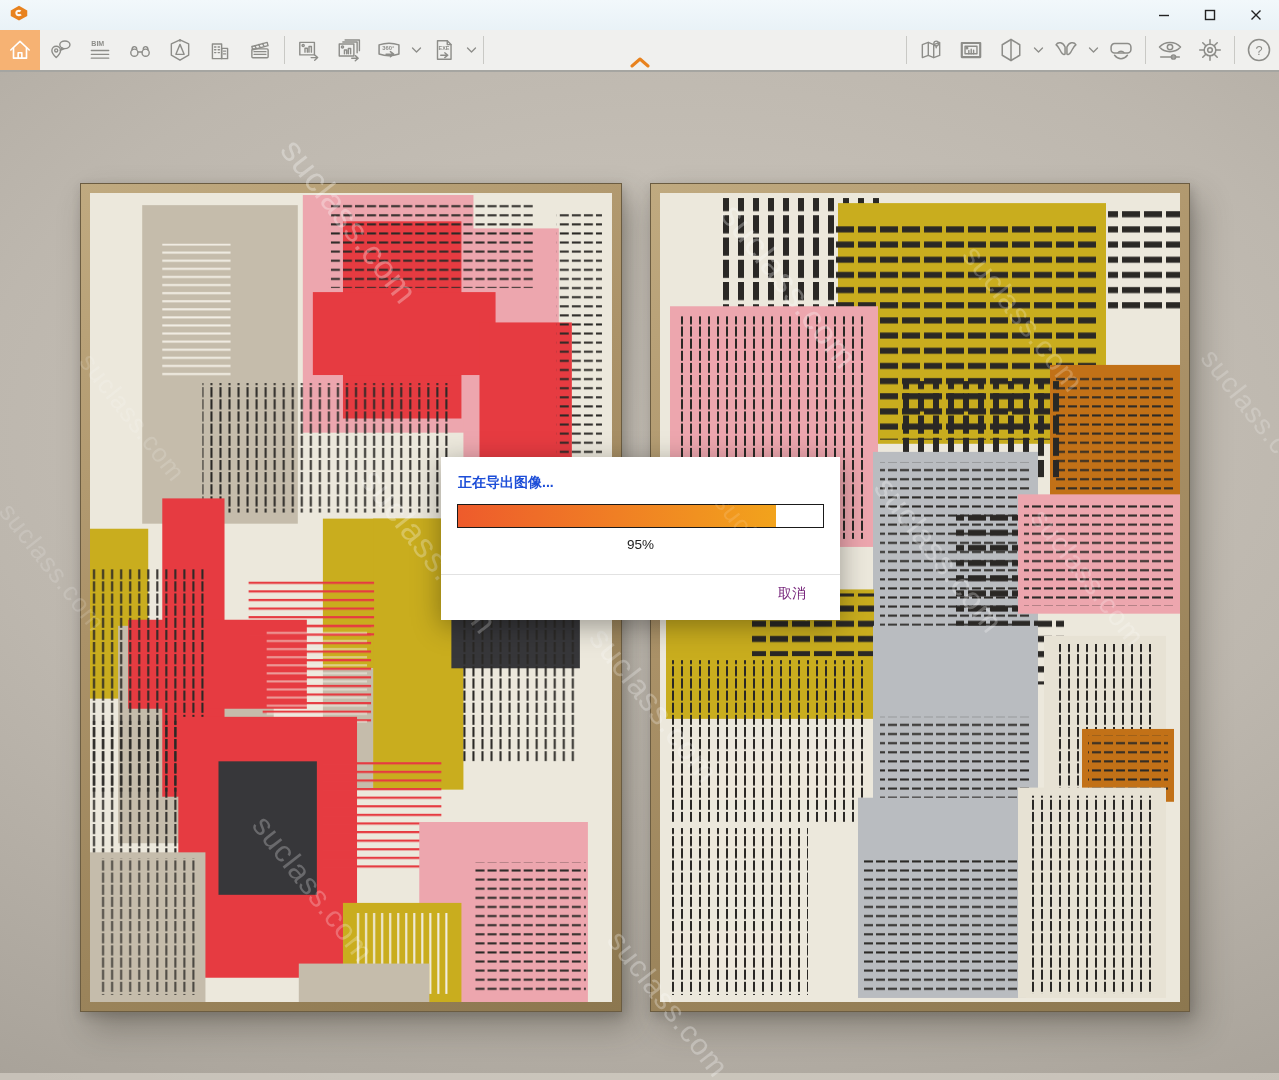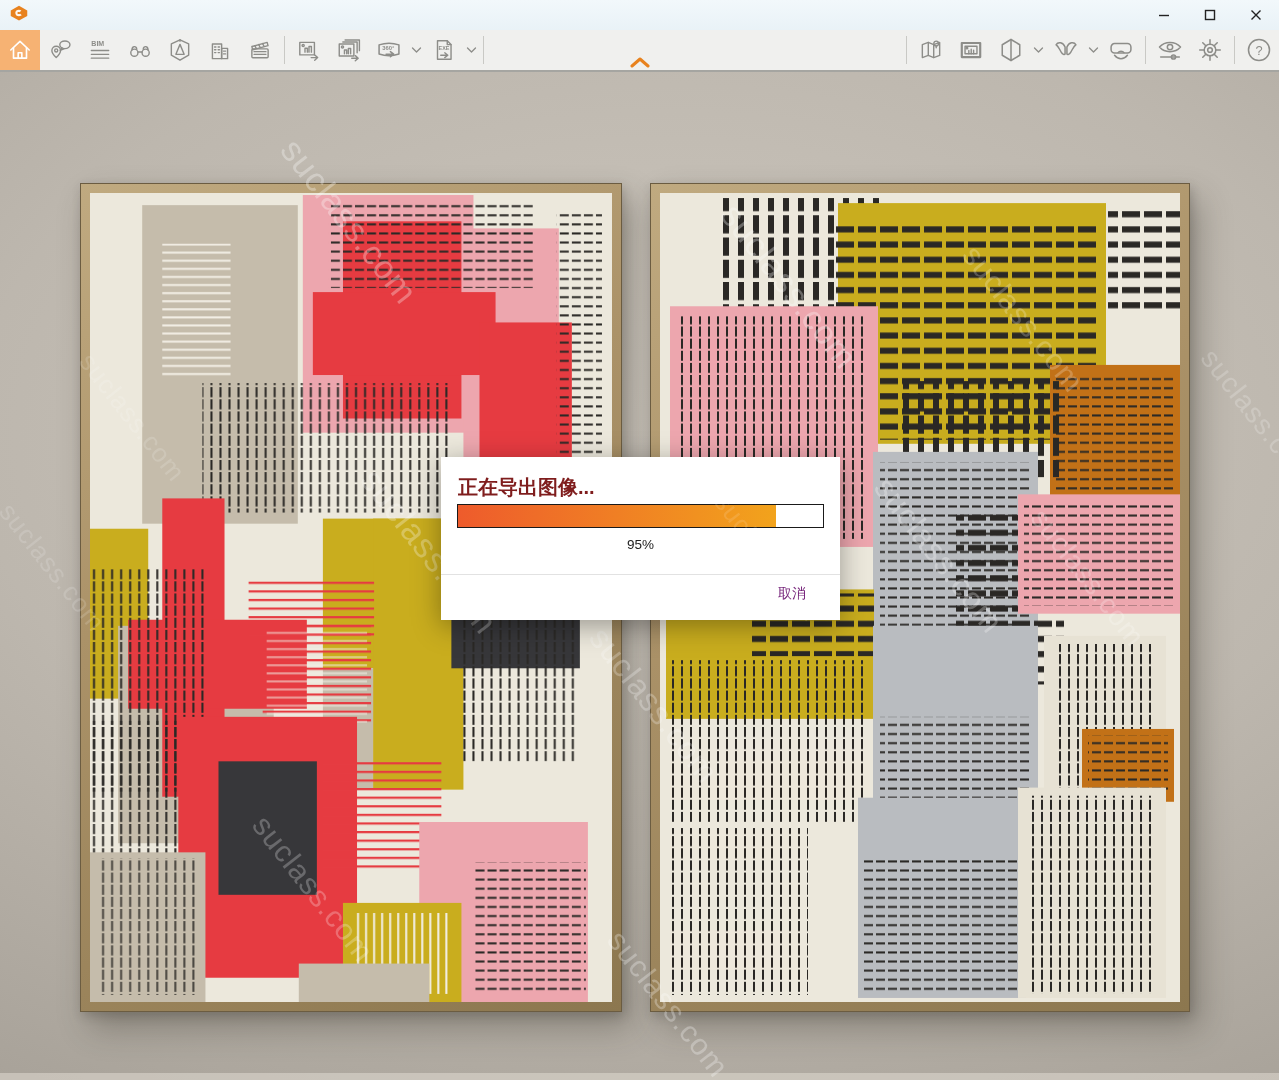--- a/index.html
+++ b/index.html
@@ -25,21 +25,21 @@
   .viewport{position:absolute;left:0;top:72px;width:1279px;height:1008px;background:radial-gradient(120% 95% at 52% 36%, #cdc7be 0%, #bdb7ae 45%, #a7a198 82%, #97918a 100%);overflow:hidden;}
   .baseboard{position:absolute;left:0;bottom:0;width:100%;height:7px;background:rgba(224,219,209,.55);}
   .frame{position:absolute;padding:9px;background:linear-gradient(150deg,#c0aa80 0%,#ab9268 40%,#8c774f 100%);border:1px solid #6b5c41;box-sizing:border-box;box-shadow:10px 16px 30px rgba(40,35,28,.30), 2px 4px 10px rgba(40,35,28,.2);}
   .art{width:100%;height:100%;position:relative;box-shadow:inset 0 2px 9px rgba(0,0,0,.35), inset 0 0 2px rgba(0,0,0,.3);}
   .art svg{display:block;width:100%;height:100%;}
   
   .wm{position:absolute;color:#fff;font-family:"Liberation Sans",sans-serif;letter-spacing:1px;transform:rotate(52deg);white-space:nowrap;pointer-events:none;z-index:20;}
   .wm.over{z-index:60;}
   
   .dialog{position:absolute;left:441px;top:385px;width:399px;height:163px;background:#fff;box-shadow:0 6px 26px rgba(0,0,0,.35);z-index:50;}
-  .dlg-title{position:absolute;left:17px;top:17px;font-size:20px;font-weight:bold;color:#7f1d1d;}
+  .dlg-title{position:absolute;left:17px;top:17px;font-size:14px;font-weight:bold;color:#1d4ed8;}
   .pbar{position:absolute;left:16px;top:47px;width:365px;height:22px;border:1px solid #1a1a1a;background:#fff;}
   .pfill{height:100%;background:linear-gradient(90deg,var(--progress-start),var(--progress-end));}
   .ppct{position:absolute;left:0;top:80px;width:100%;text-align:center;font-size:13.5px;color:#222;}
   .dlg-sep{position:absolute;left:0;top:117px;width:100%;height:1px;background:#e2e2e2;}
   .cancel{position:absolute;right:28px;bottom:16px;background:transparent;border:0;font-size:14px;color:#701a75;cursor:pointer;font-family:"Liberation Sans",sans-serif;}
 </style>
 </head>
 <body>
 
 <div class="titlebar">

